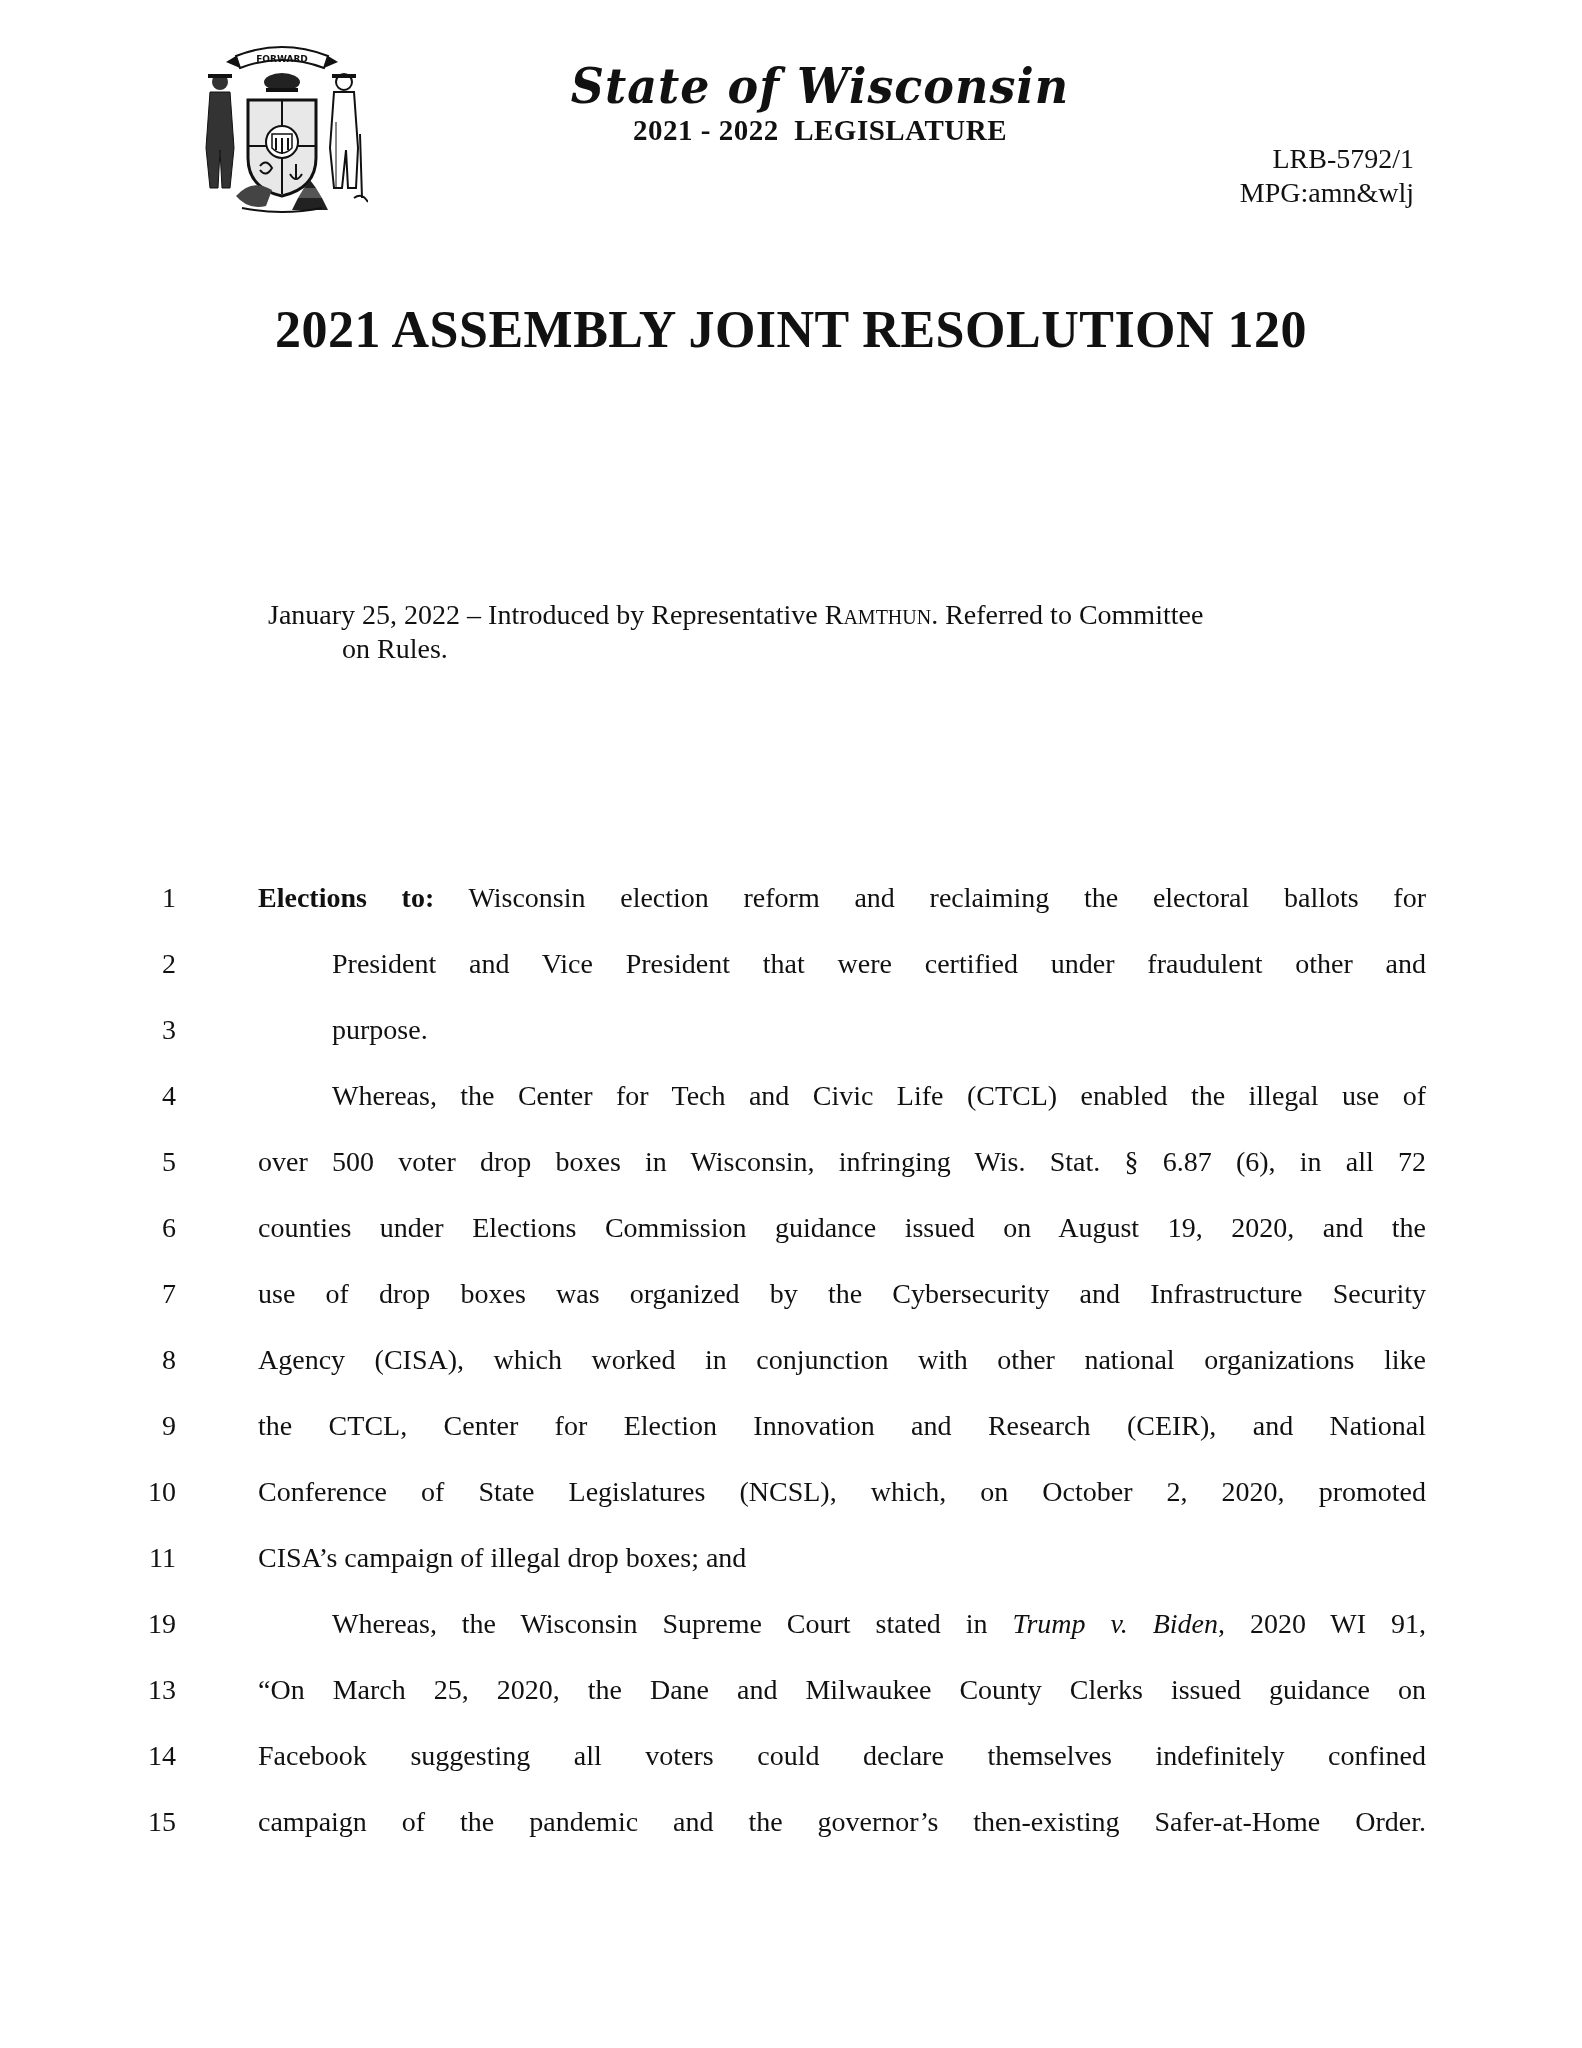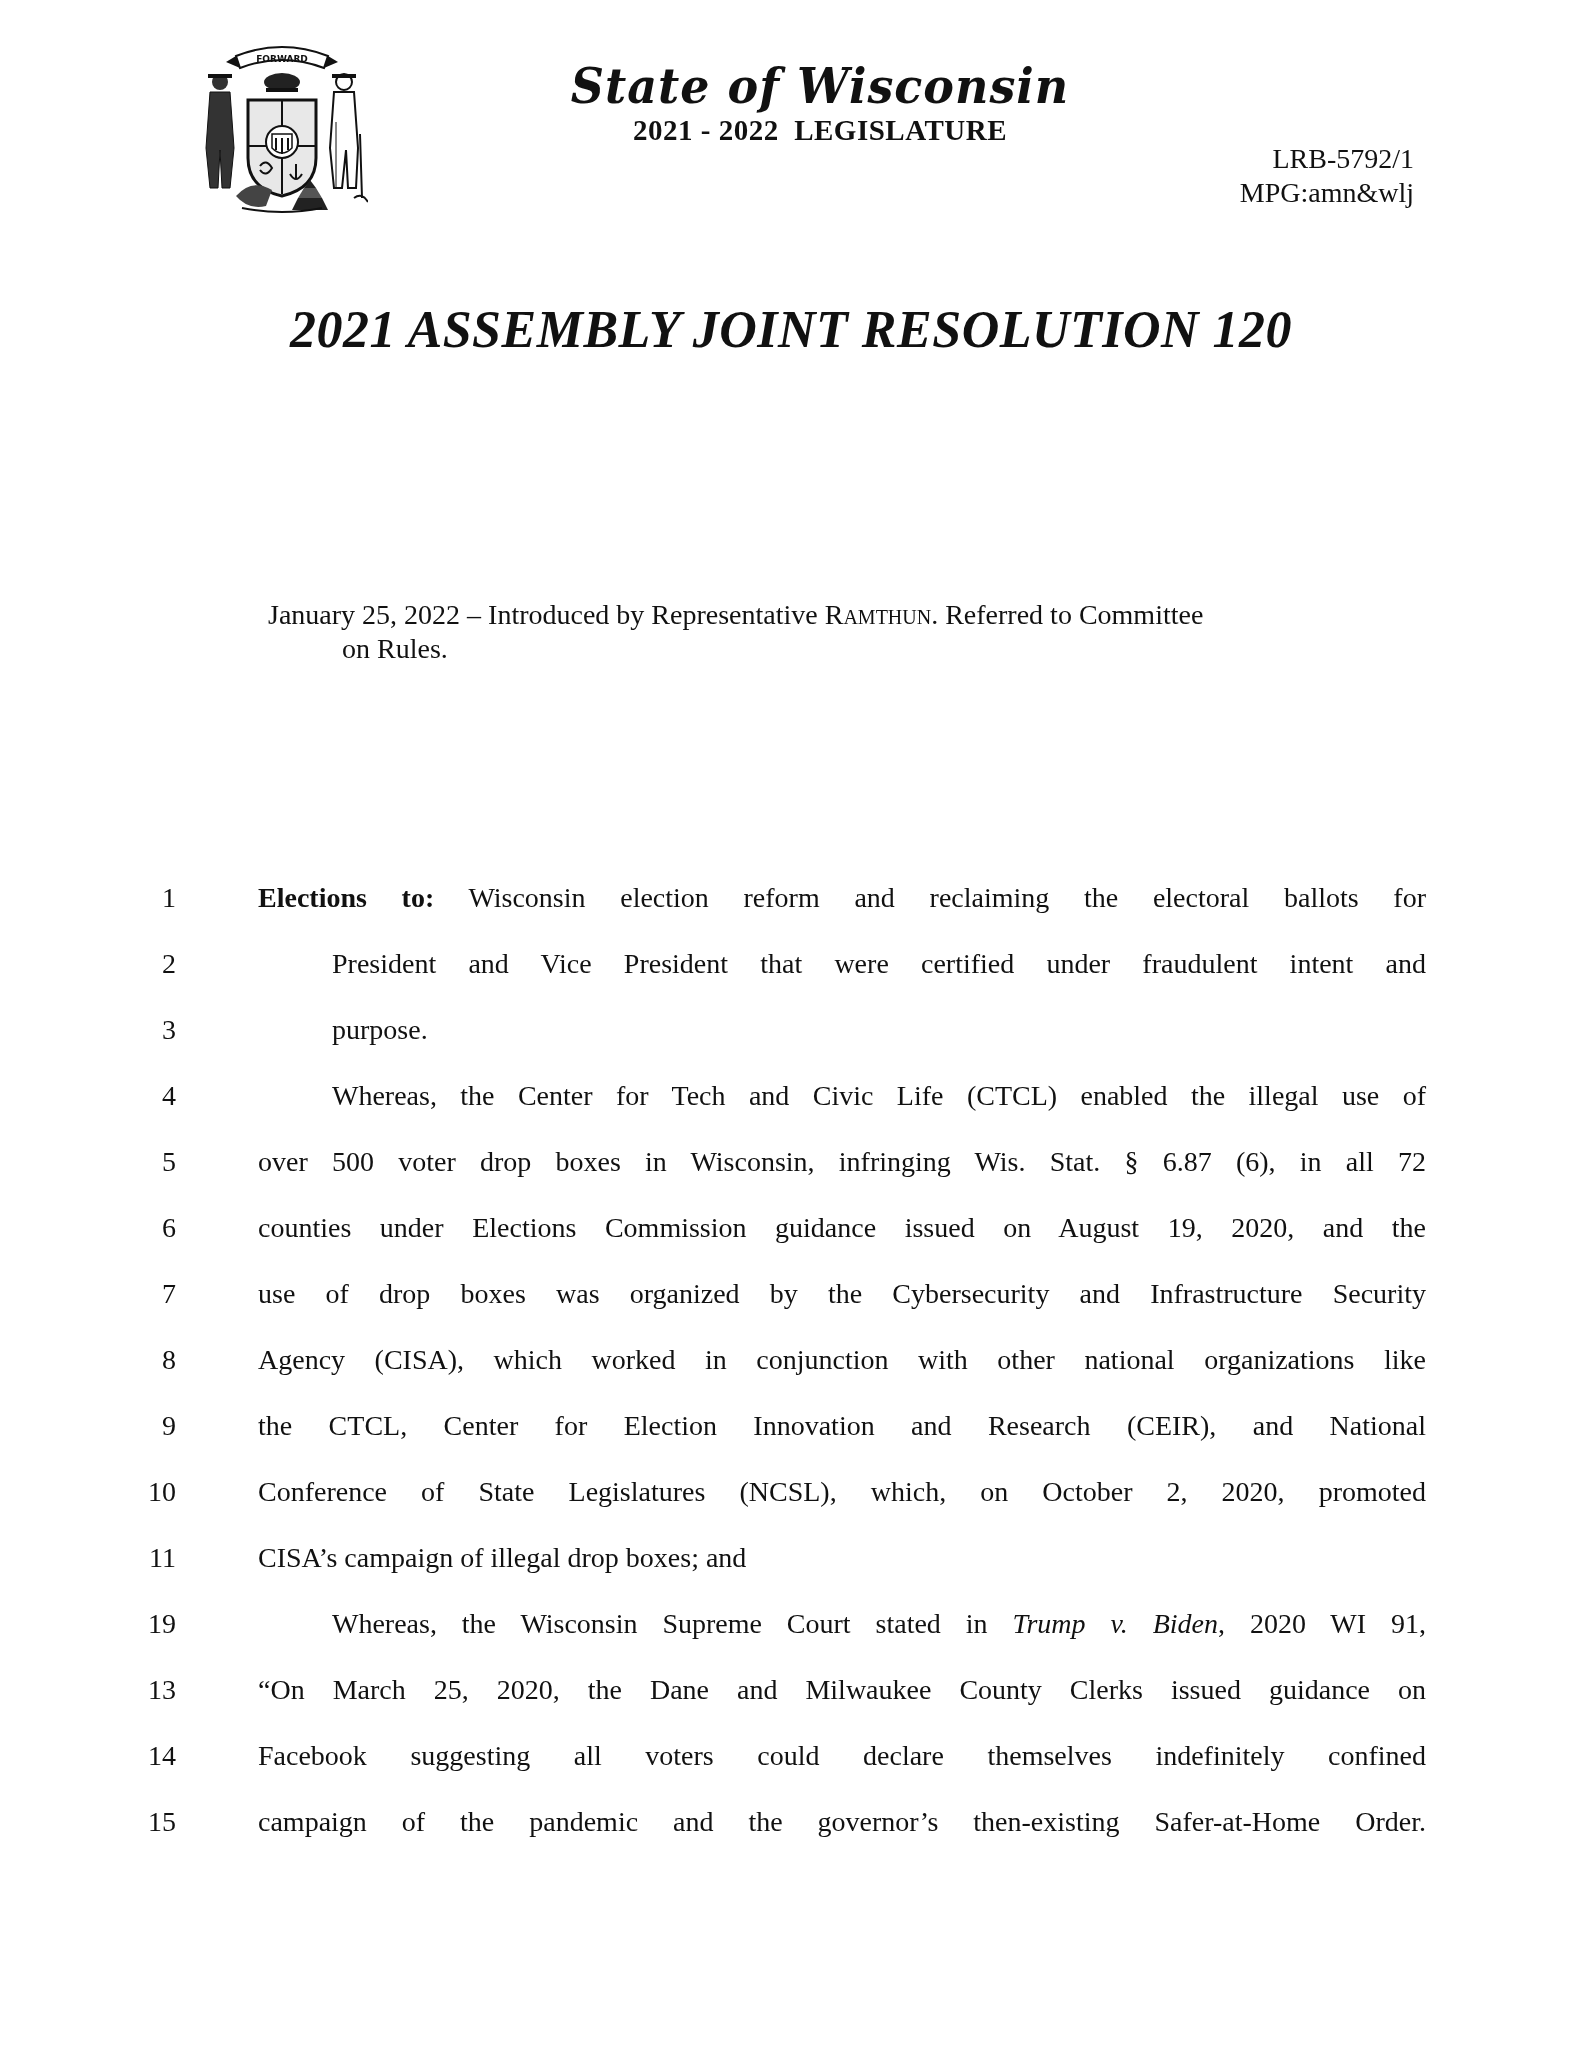--- a/index.html
+++ b/index.html
@@ -57,21 +57,20 @@
       position: absolute;
       left: 0;
       width: 1582px;
       top: 298px;
       text-align: center;
       font-family: "Liberation Serif", serif;
       font-weight: bold;
       font-size: 52px;
       letter-spacing: 0.5px;
       line-height: 64px;
-      font-style: italic;
     }
     .intro {
       position: absolute;
       left: 268px;
       top: 598px;
       width: 1160px;
       font-size: 28px;
       line-height: 34px;
     }
     .intro .sc {
@@ -176,21 +175,21 @@
   <div class="line2">on Rules.</div>
 </div>
 
 <div class="body-lines">
   <div class="line">
     <span class="num">1</span>
     <span class="txt justify"><b>Elections to:</b><span> Wisconsin election reform and reclaiming the electoral ballots for</span></span>
   </div>
   <div class="line">
     <span class="num">2</span>
-    <span class="txt indent justify">President and Vice President that were certified under fraudulent intent and</span>
+    <span class="txt indent justify">President and Vice President that were certified under fraudulent other and</span>
   </div>
   <div class="line">
     <span class="num">3</span>
     <span class="txt indent">purpose.</span>
   </div>
   <div class="line">
     <span class="num">4</span>
     <span class="txt indent justify">Whereas, the Center for Tech and Civic Life (CTCL) enabled the illegal use of</span>
   </div>
   <div class="line">

